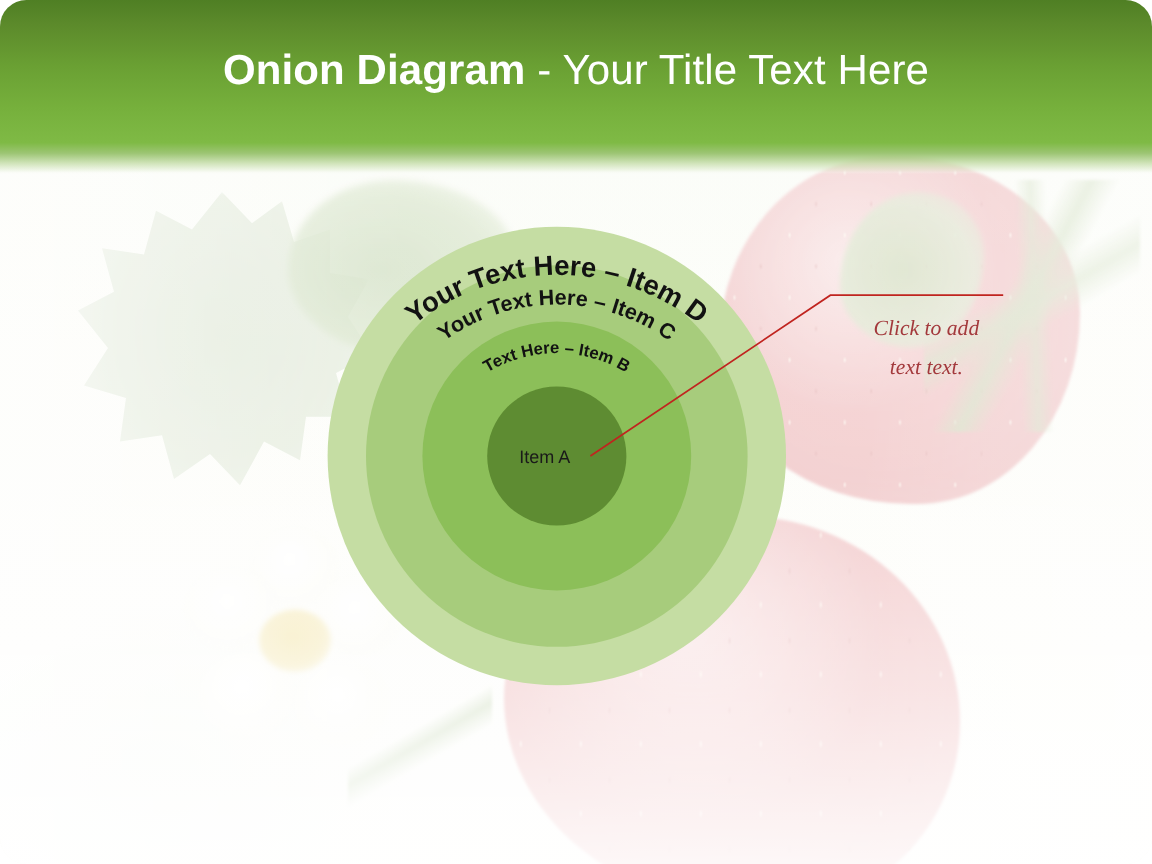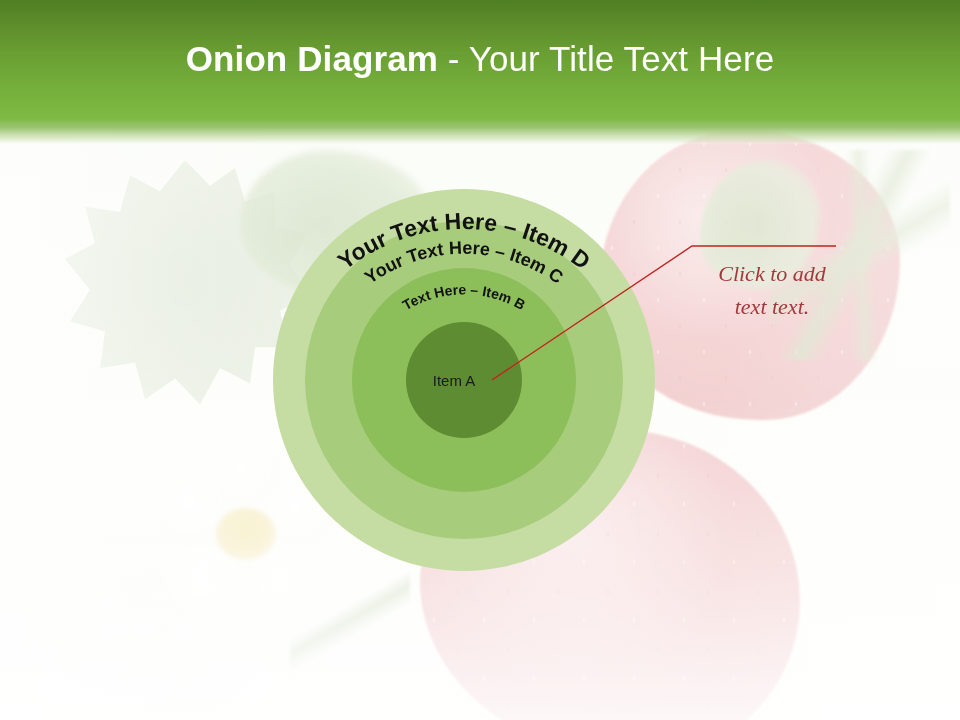--- a/index.html
+++ b/index.html
@@ -7,20 +7,21 @@
     width: 960px; height: 720px;
     overflow: hidden;
     background: #fff;
     font-family: "Liberation Sans", sans-serif;
   }
   #slide {
     position: relative;
     width: 960px; height: 720px;
     overflow: hidden;
     background: #fdfdf8;
+    border-radius: 22px;
   }
 
   
   .bg-layer { position: absolute; left: 0; top: 0; width: 960px; height: 720px; }
 
   .bg-base {
     background:
       radial-gradient(ellipse 300px 200px at 130px 640px, rgba(246,249,242,1) 0%, rgba(252,253,250,0) 70%),
       linear-gradient(180deg, #f7faf2 0%, #fbfcf6 40%, #fdfdfa 100%);
   }
@@ -188,21 +189,21 @@
 
   
   .callout-text {
     position: absolute;
     left: 672px; top: 257px;
     width: 200px;
     text-align: center;
     color: #a3393c;
     font-family: "Liberation Serif", serif;
     font-style: italic;
-    font-size: 22px;
+    font-size: 18px;
     line-height: 33px;
   }
 </style>
 </head>
 <body>
 
 <div id="slide">
 
   <div class="bg-layer bg-base"></div>
   <div class="leaf-left"></div>

